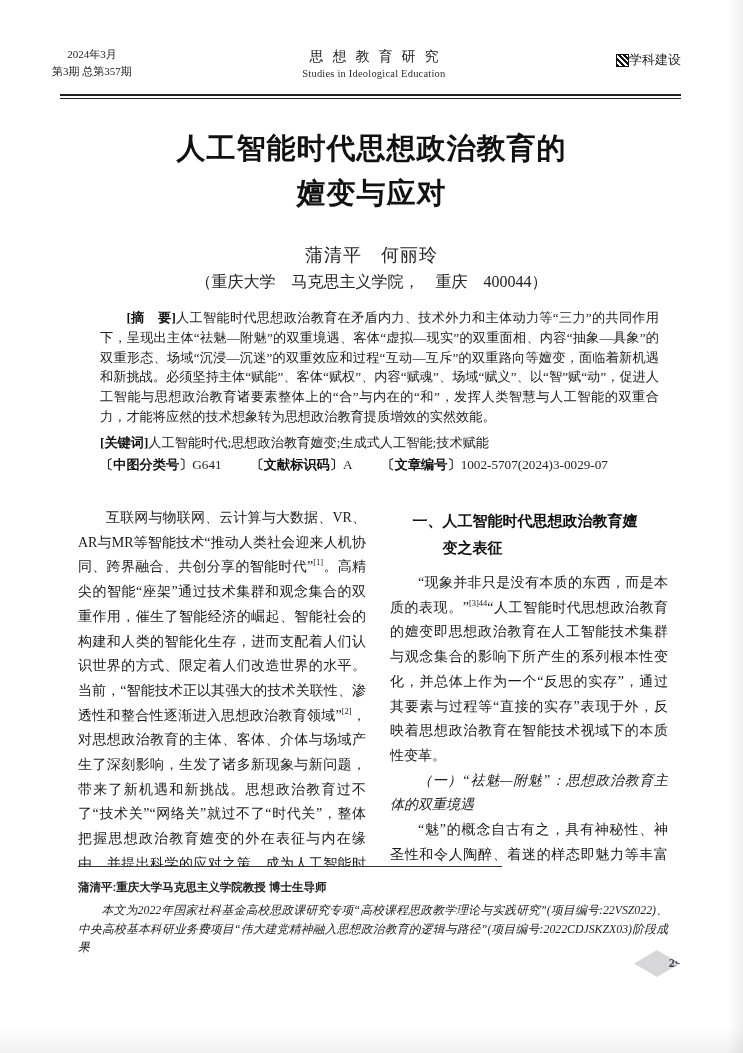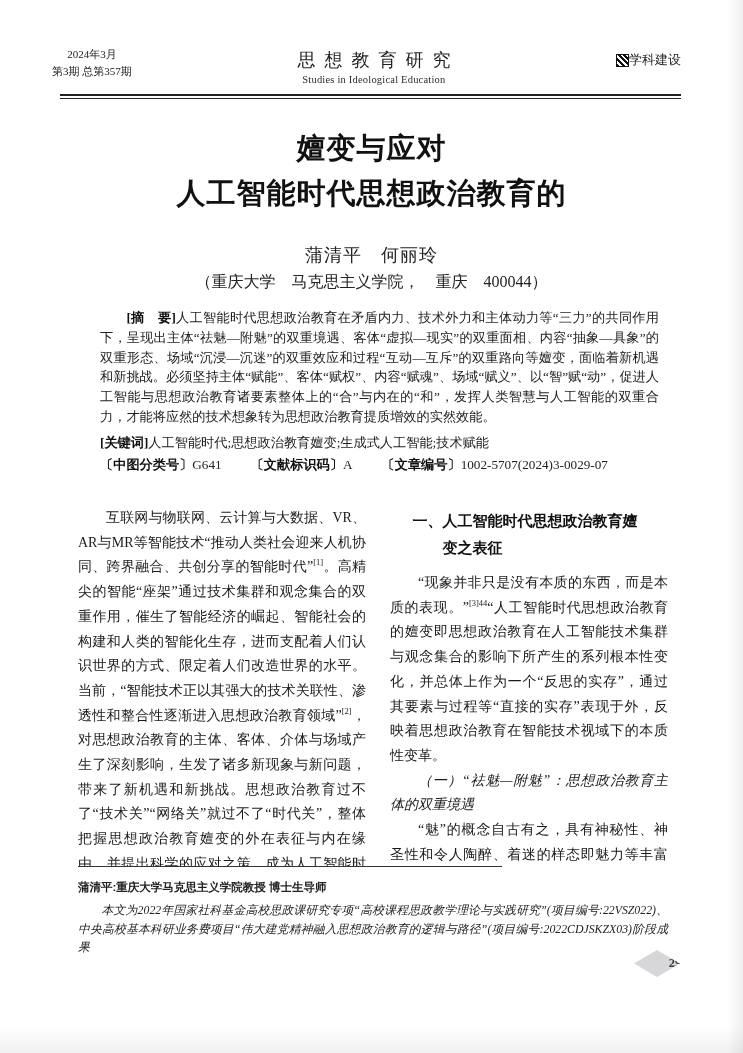--- a/index.html
+++ b/index.html
@@ -24,21 +24,21 @@
     pointer-events: none; z-index: 5;
   }
 
   
   .masthead {
     position: absolute; top: 46px; left: 52px; right: 62px;
     display: flex; justify-content: space-between; align-items: flex-start;
   }
   .mast-left { text-align: center; font-size: 11px; line-height: 17px; color: #222; white-space: nowrap; }
   .mast-center { text-align: center; margin-top: 2px; }
-  .journal-cn { font-size: 18px; letter-spacing: 9px; padding-left: 9px; color: #222; font-weight: 500; }
+  .journal-cn { font-size: 14px; letter-spacing: 9px; padding-left: 9px; color: #222; font-weight: 500; }
   .journal-en { font-size: 10.5px; color: #2b2b2b; margin-top: 2px; letter-spacing: 0.2px; }
   .mast-right { display: flex; align-items: center; gap: 0; font-size: 13px; margin-top: 5px; color: #222; white-space: nowrap; }
   .hatch-icon {
     width: 13px; height: 13px; border: 1px solid #111; box-sizing: border-box;
     background: repeating-linear-gradient(45deg, #111 0 2px, #fff 2px 4px);
   }
   .header-rule {
     position: absolute; top: 94px; left: 60px; right: 62px; height: 2px;
     border-top: 2.5px solid #222; border-bottom: 1px solid #222;
   }
@@ -107,22 +107,22 @@
       <div class="journal-en">Studies in Ideological Education</div>
     </div>
     <div class="mast-right">
       <span class="hatch-icon"></span>
       <span>学科建设</span>
     </div>
   </div>
   <div class="header-rule"></div>
 
   <div class="title">
+    <div>人工智能时代思想政治教育的</div>
     <div>嬗变与应对</div>
-    <div>人工智能时代思想政治教育的</div>
   </div>
   <div class="authors">蒲清平　何丽玲</div>
   <div class="affil">（重庆大学　马克思主义学院，　重庆　400044）</div>
 
   <div class="frontmatter">
     <p class="abstract"><span class="fm-label">[摘　要]</span><span>人工智能时代思想政治教育在矛盾内力、技术外力和主体动力等“三力”的共同作用下，呈现出主体“祛魅—附魅”的双重境遇、客体“虚拟—现实”的双重面相、内容“抽象—具象”的双重形态、场域“沉浸—沉迷”的双重效应和过程“互动—互斥”的双重路向等嬗变，面临着新机遇和新挑战。必须坚持主体“赋能”、客体“赋权”、内容“赋魂”、场域“赋义”、以“智”赋“动”，促进人工智能与思想政治教育诸要素整体上的“合”与内在的“和”，发挥人类智慧与人工智能的双重合力，才能将应然的技术想象转为思想政治教育提质增效的实然效能。</span></p>
     <p class="kw-line"><span class="fm-label">[关键词]</span><span>人工智能时代;思想政治教育嬗变;生成式人工智能;技术赋能</span></p>
     <p class="clc-line"><span class="fm-label">〔中图分类号〕</span><span>G641</span><span class="clc-gap"></span><span class="fm-label">〔文献标识码〕</span><span>A</span><span class="clc-gap"></span><span class="fm-label">〔文章编号〕</span><span>1002-5707(2024)3-0029-07</span></p>
   </div>
 

